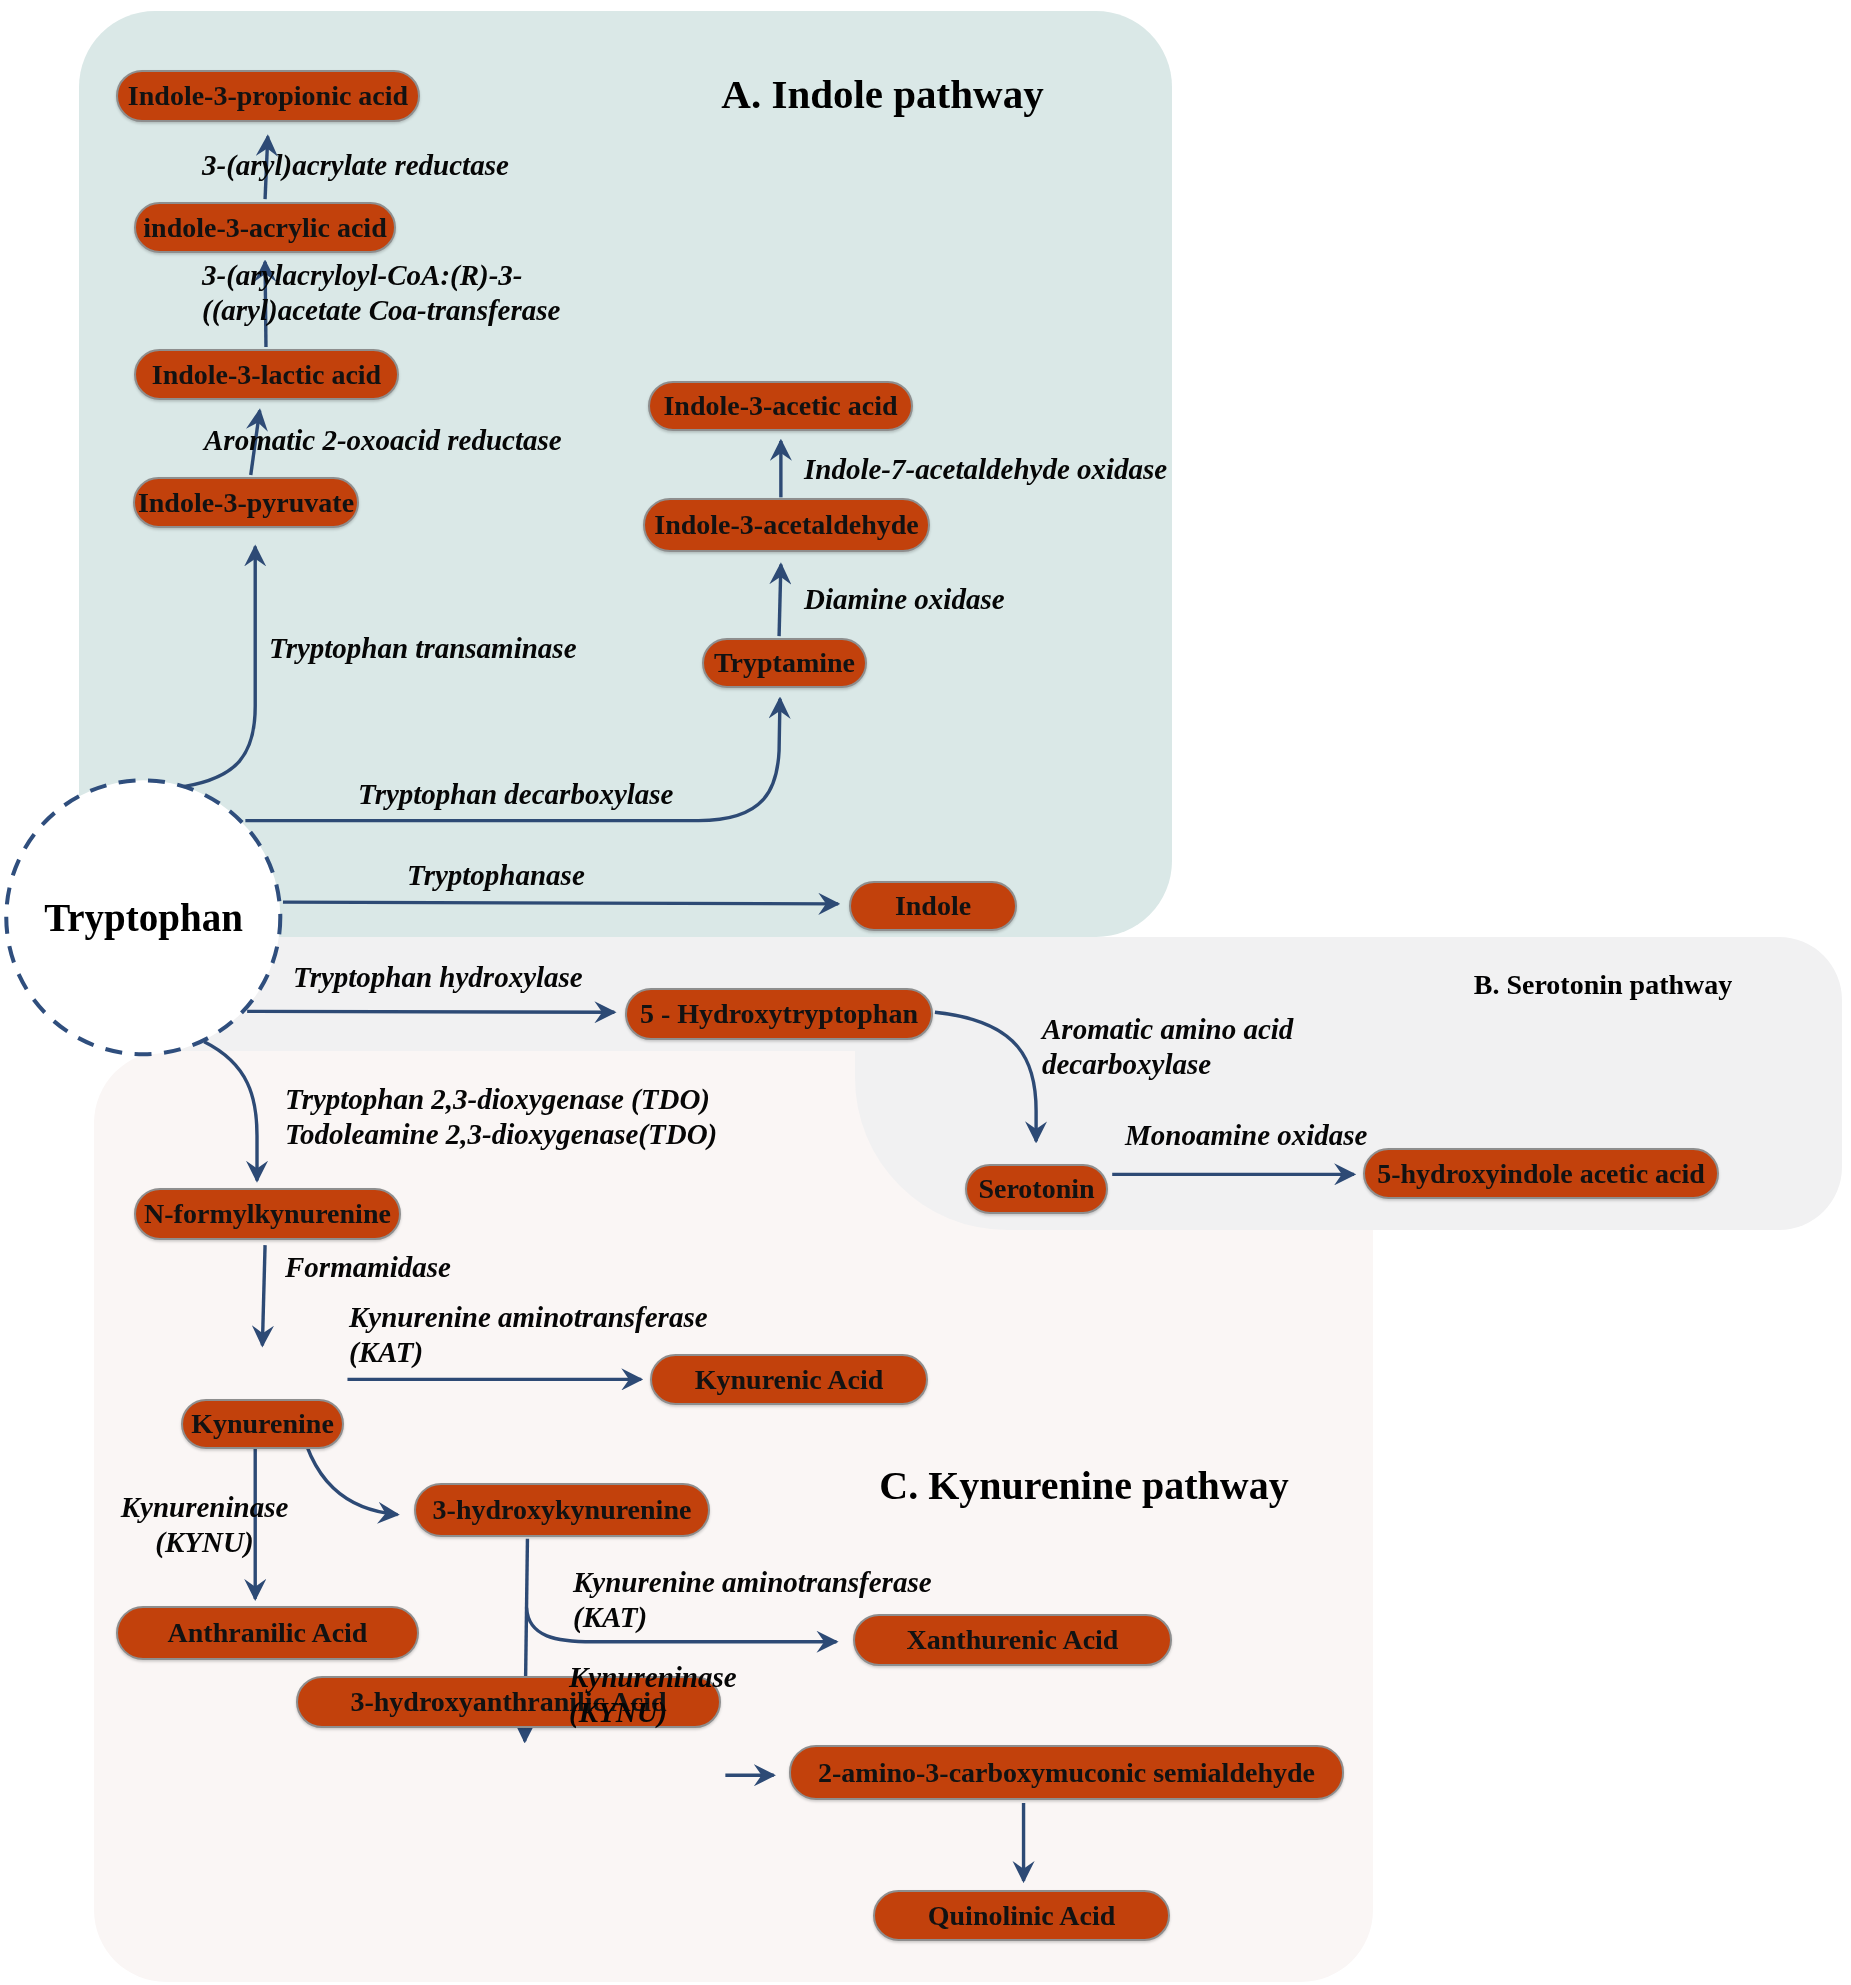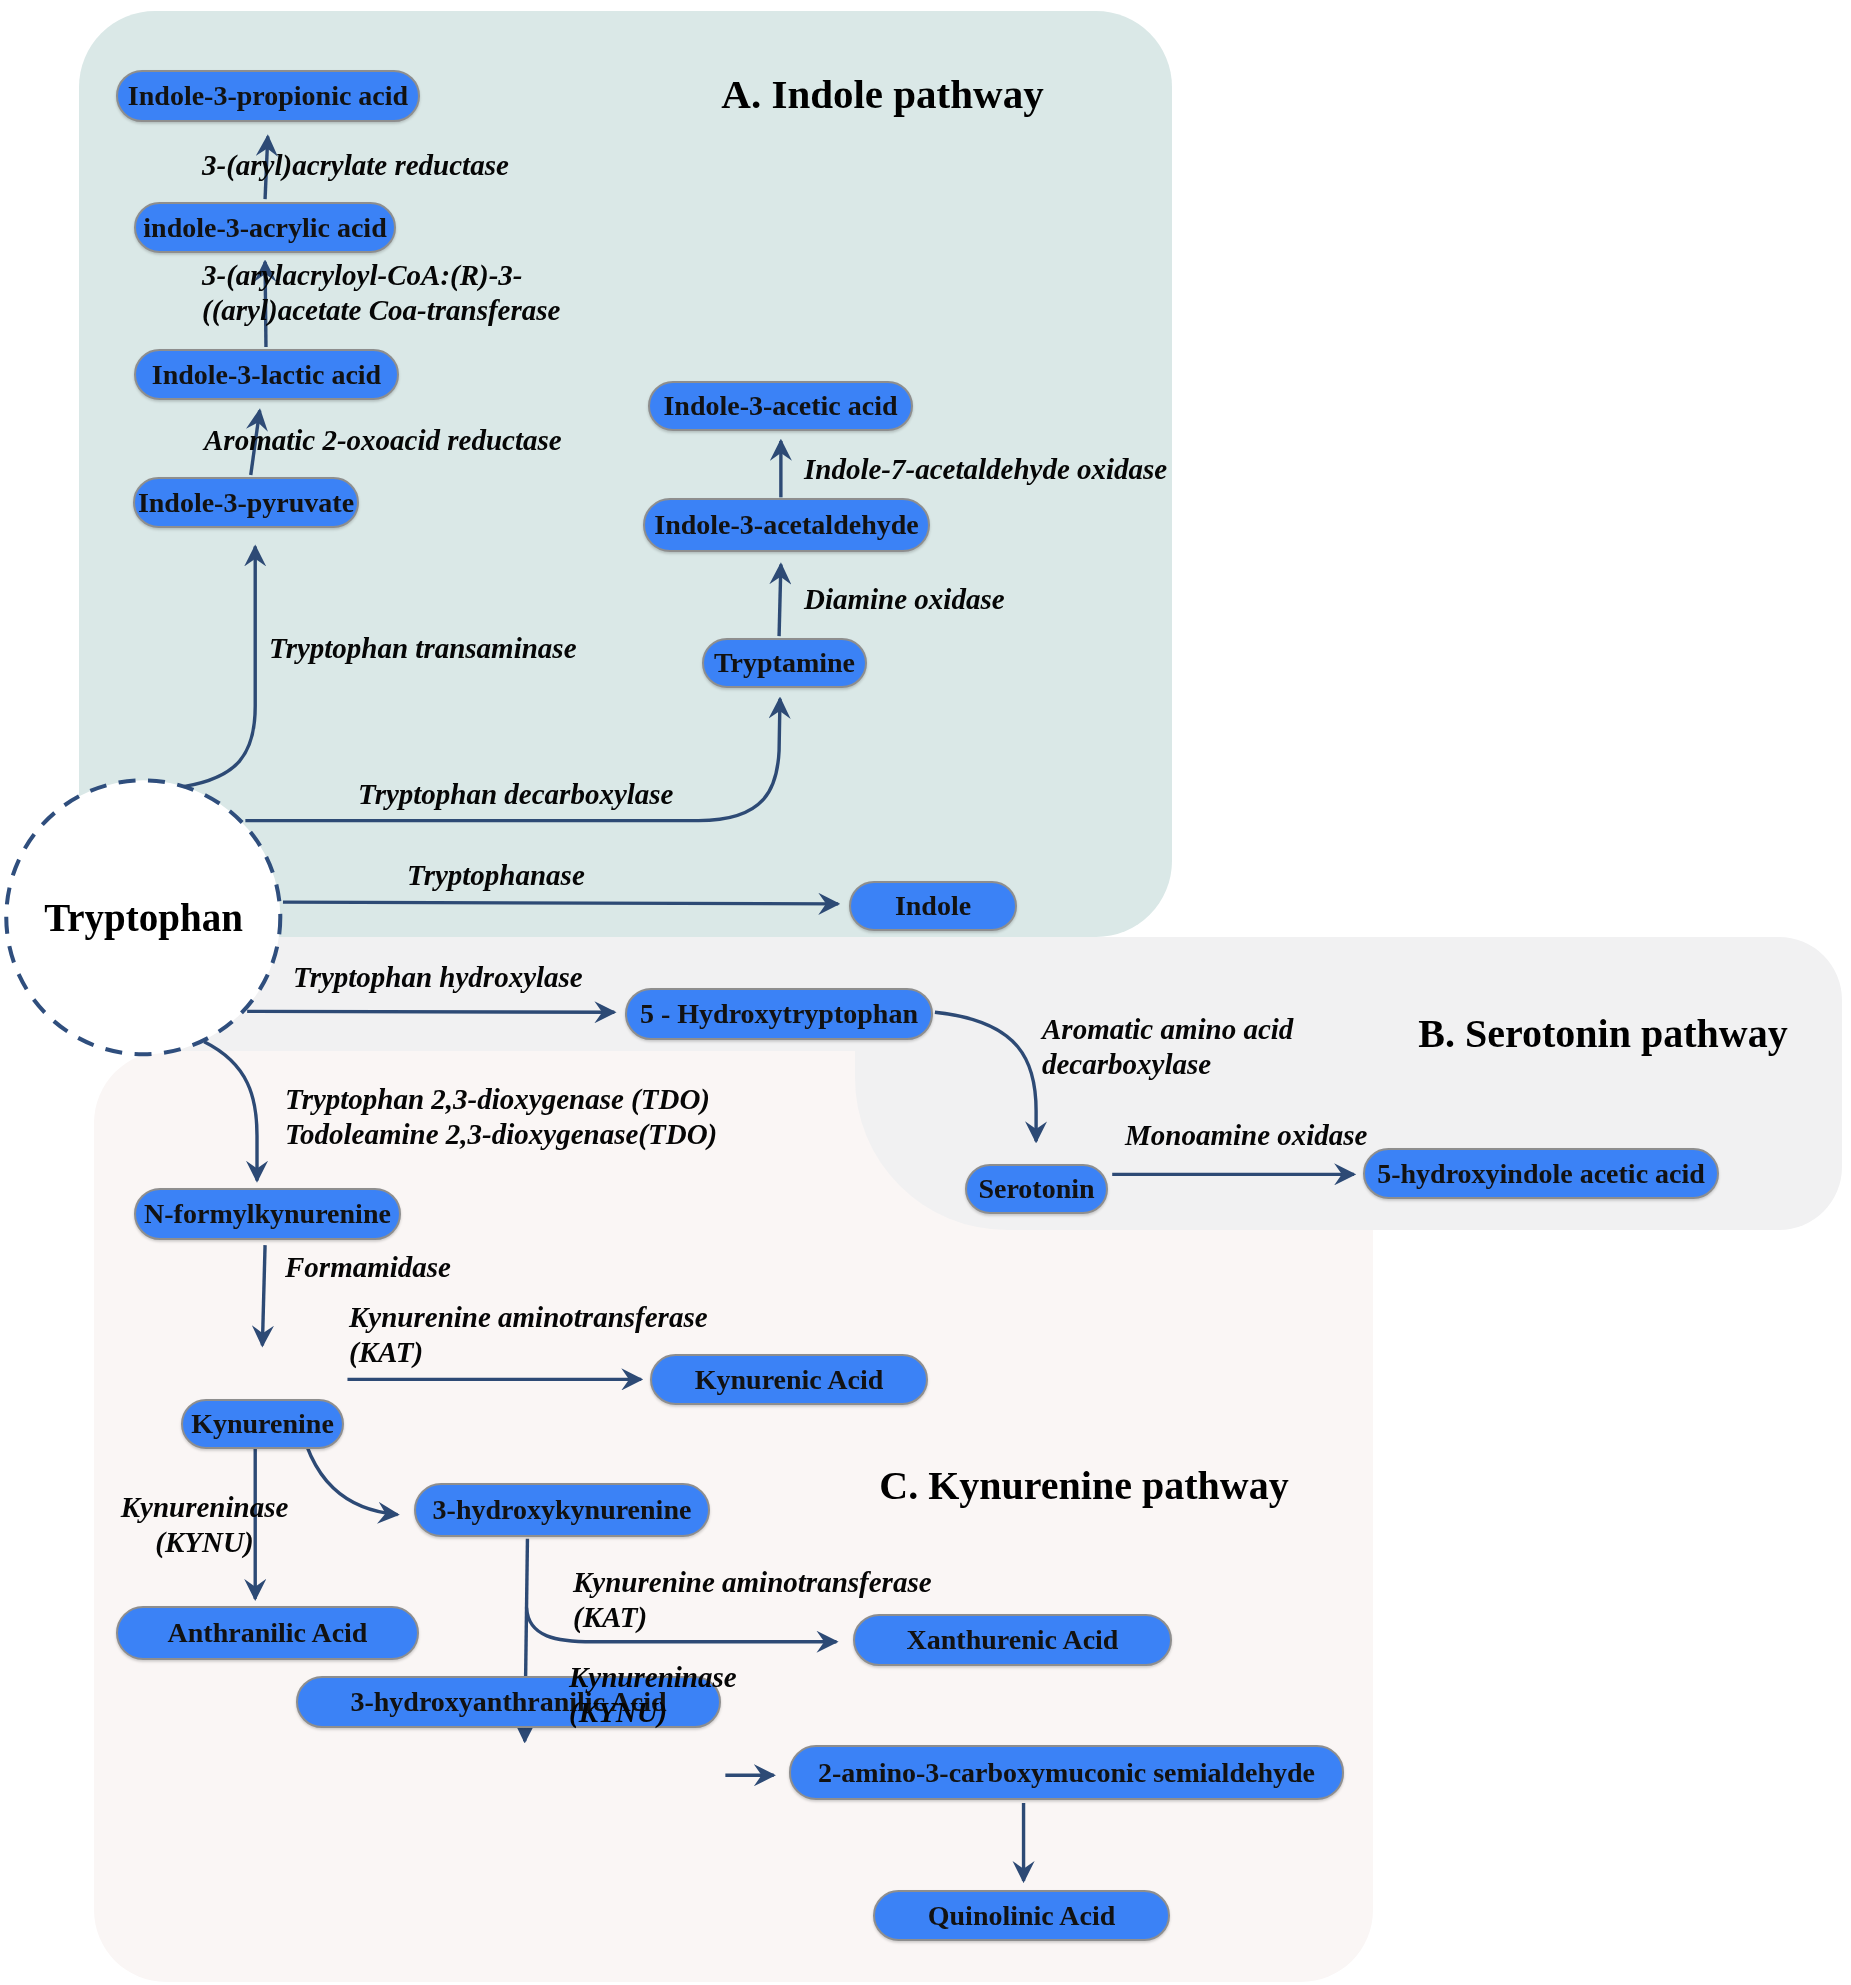--- a/index.html
+++ b/index.html
@@ -9,21 +9,21 @@
     -webkit-font-smoothing:antialiased;
   }
   .region{position:absolute;}
   #region-a{left:79px;top:10.7px;width:1093px;height:926px;background:#dae8e7;border-radius:76px;}
   #region-b-strip{left:179px;top:937px;width:730px;height:115px;background:#f1f1f2;}
   #region-c{left:94px;top:1051px;width:1279px;height:931px;background:#faf6f5;border-radius:72px;}
   #region-b{left:855px;top:937px;width:987px;height:293px;background:#f1f1f2;border-radius:0 63px 63px 152px;}
   #arrow-layer{position:absolute;left:0;top:0;z-index:2;}
   .node{
     position:absolute;z-index:3;display:flex;align-items:center;justify-content:center;
-    background:#3b82f6;border:2.7px solid #8e8e8e;border-radius:27px;box-sizing:border-box;
+    background:#c2410c;border:2.7px solid #8e8e8e;border-radius:27px;box-sizing:border-box;
     font-weight:bold;font-size:28px;color:#121212;text-align:center;line-height:1.05;
     box-shadow:0 1.8px 2.7px rgba(0,0,0,0.18);white-space:nowrap;
   }
   .lbl{
     position:absolute;z-index:3;font-weight:bold;font-size:29px;color:#060606;
     line-height:35px;white-space:pre-line;font-style:italic;
   }
   .title{
     position:absolute;z-index:3;font-weight:bold;font-size:41px;color:#000;
     text-align:center;white-space:nowrap;
@@ -67,21 +67,21 @@
   #l-aadc{left:1042px;top:1012px;}
   #l-monoamine{left:1125px;top:1118px;}
   #l-tdo{left:285px;top:1082px;}
   #l-formamidase{left:285px;top:1250px;}
   #l-kat1{left:349px;top:1300px;}
   #l-kynu1{left:106px;top:1490px;width:197px;text-align:center;}
   #l-kat2{left:573px;top:1565px;}
   #l-kynu2{left:569px;top:1660px;}
   
   #title-a{left:699px;top:70px;width:367px;}
-  #title-b{left:1406px;top:969px;width:394px;font-size:40px;margin-top:41px;}
+  #title-b{left:1406px;top:969px;width:394px;font-size:28px;}
   #title-c{left:869px;top:1462px;width:430px;font-size:40px;}
 </style>
 </head>
 <body>
 
 <div id="canvas">
 
   <div class="region" id="region-a"></div>
   <div class="region" id="region-b-strip"></div>
   <div class="region" id="region-c"></div>

